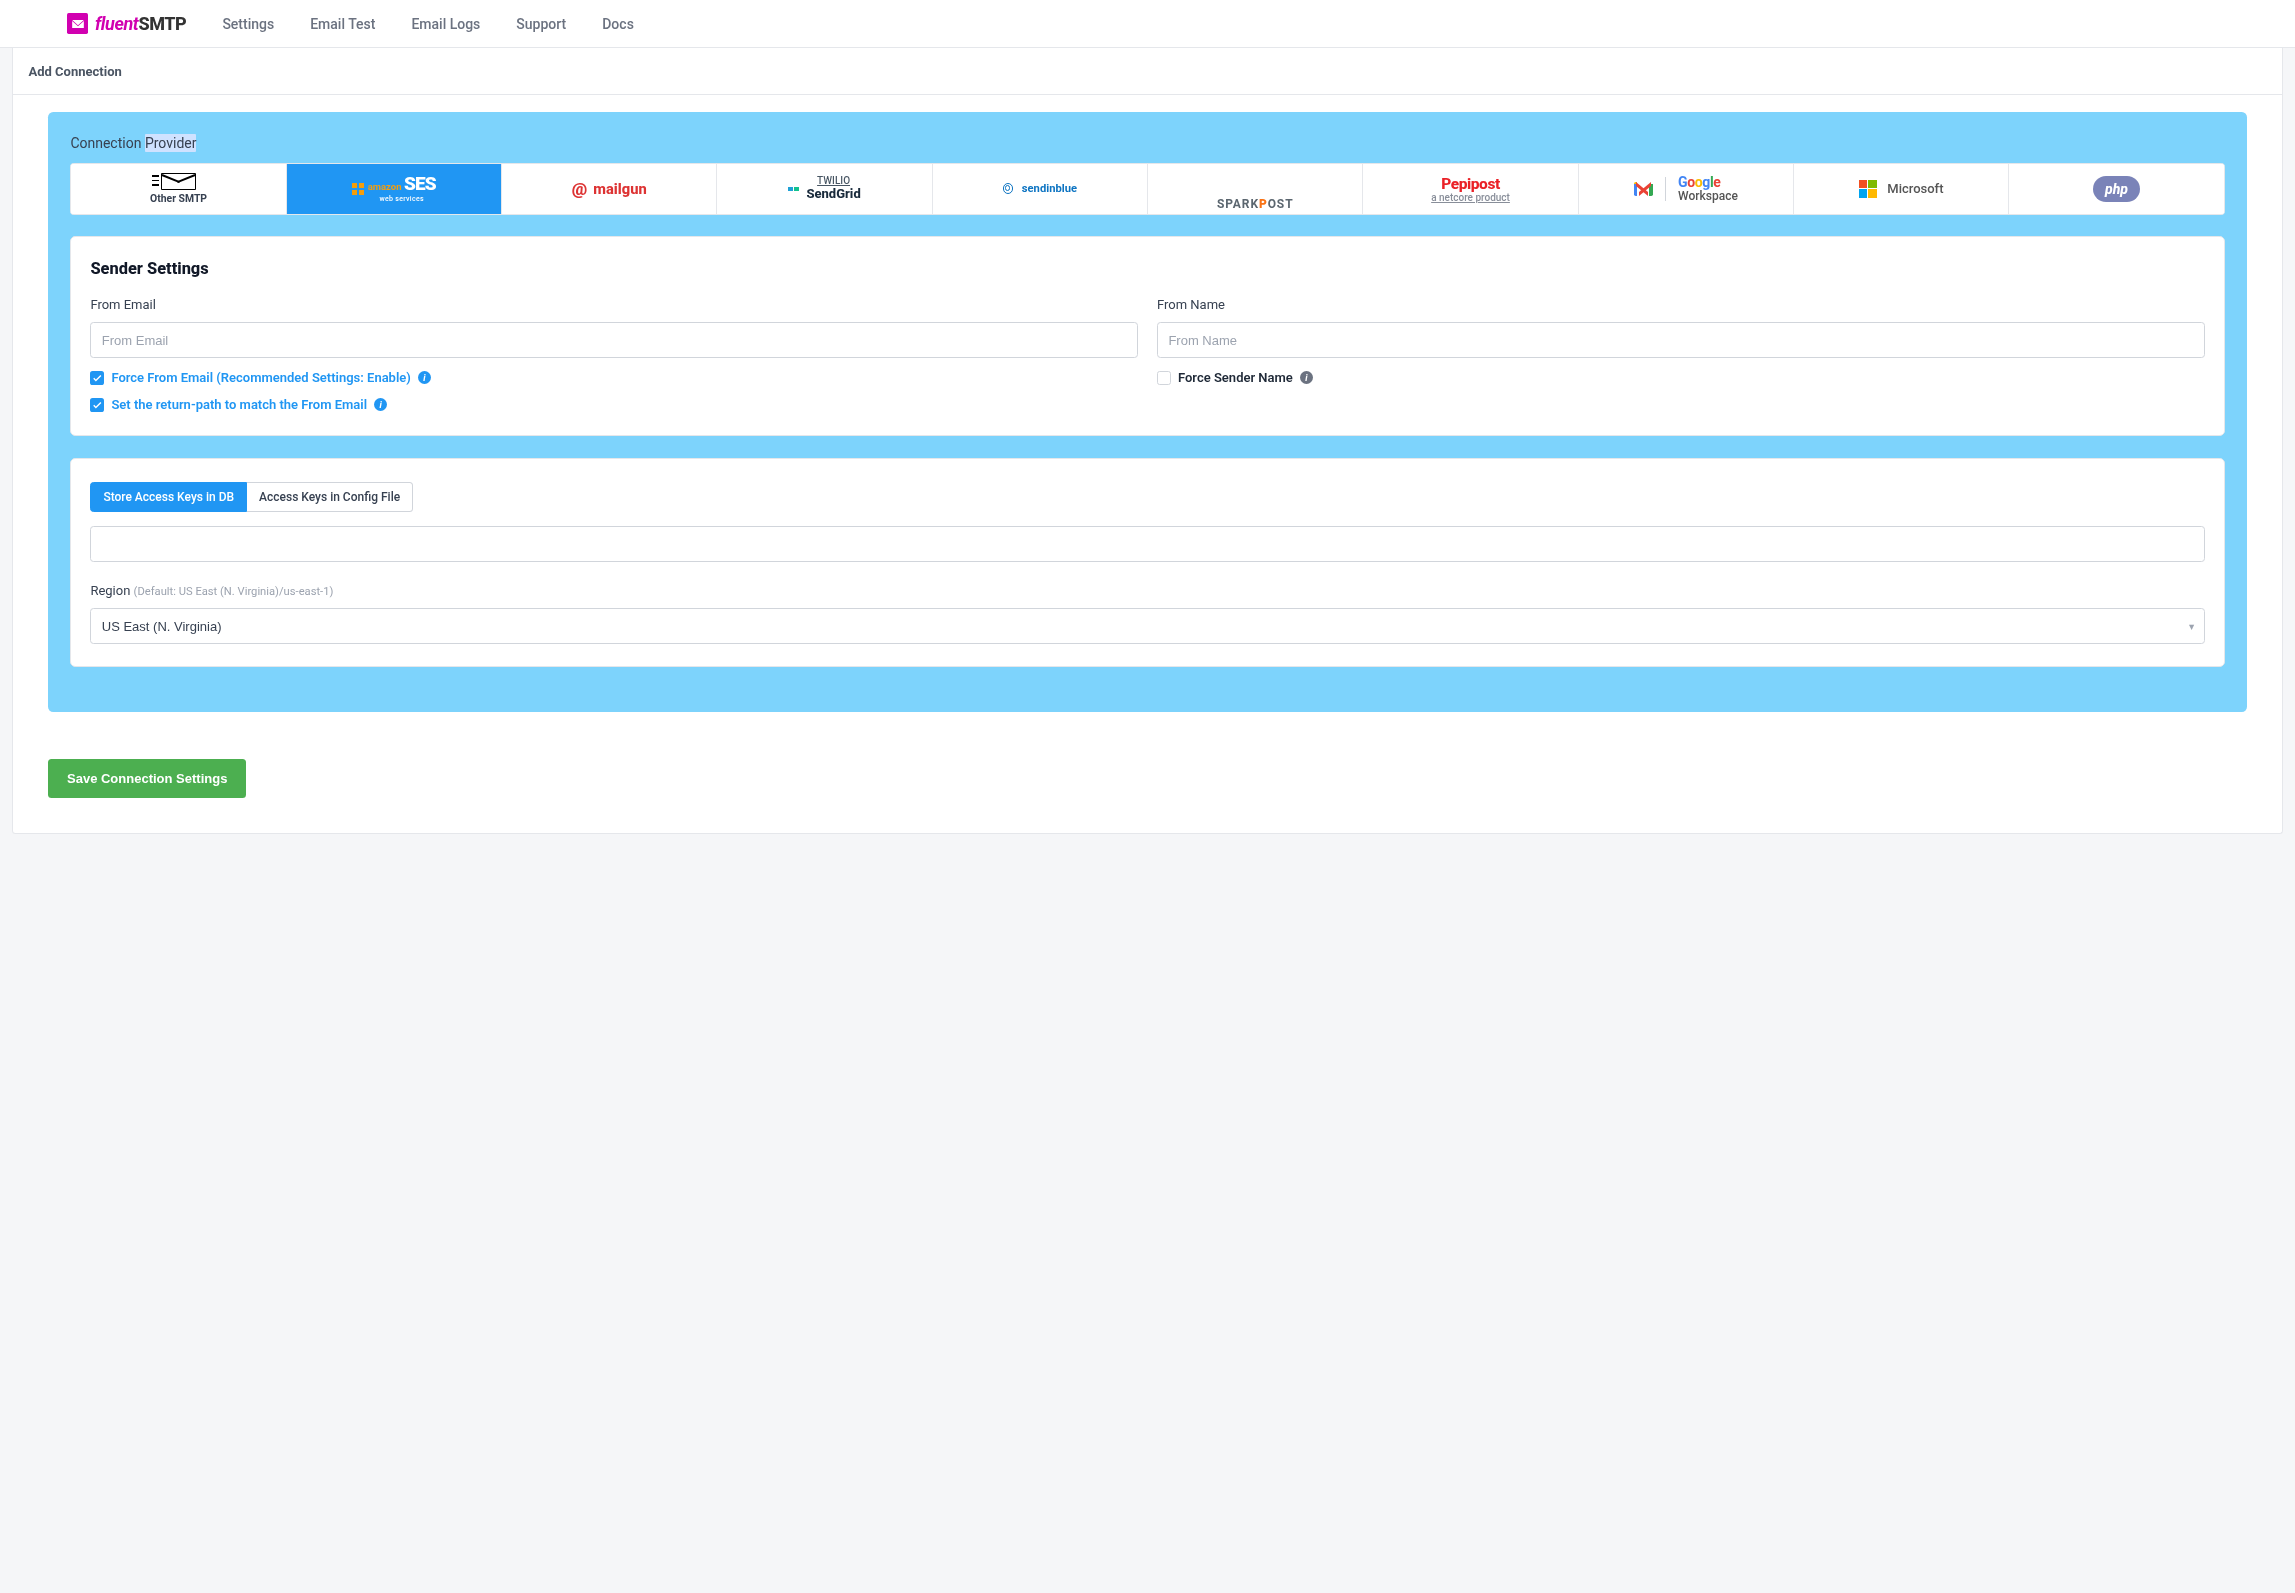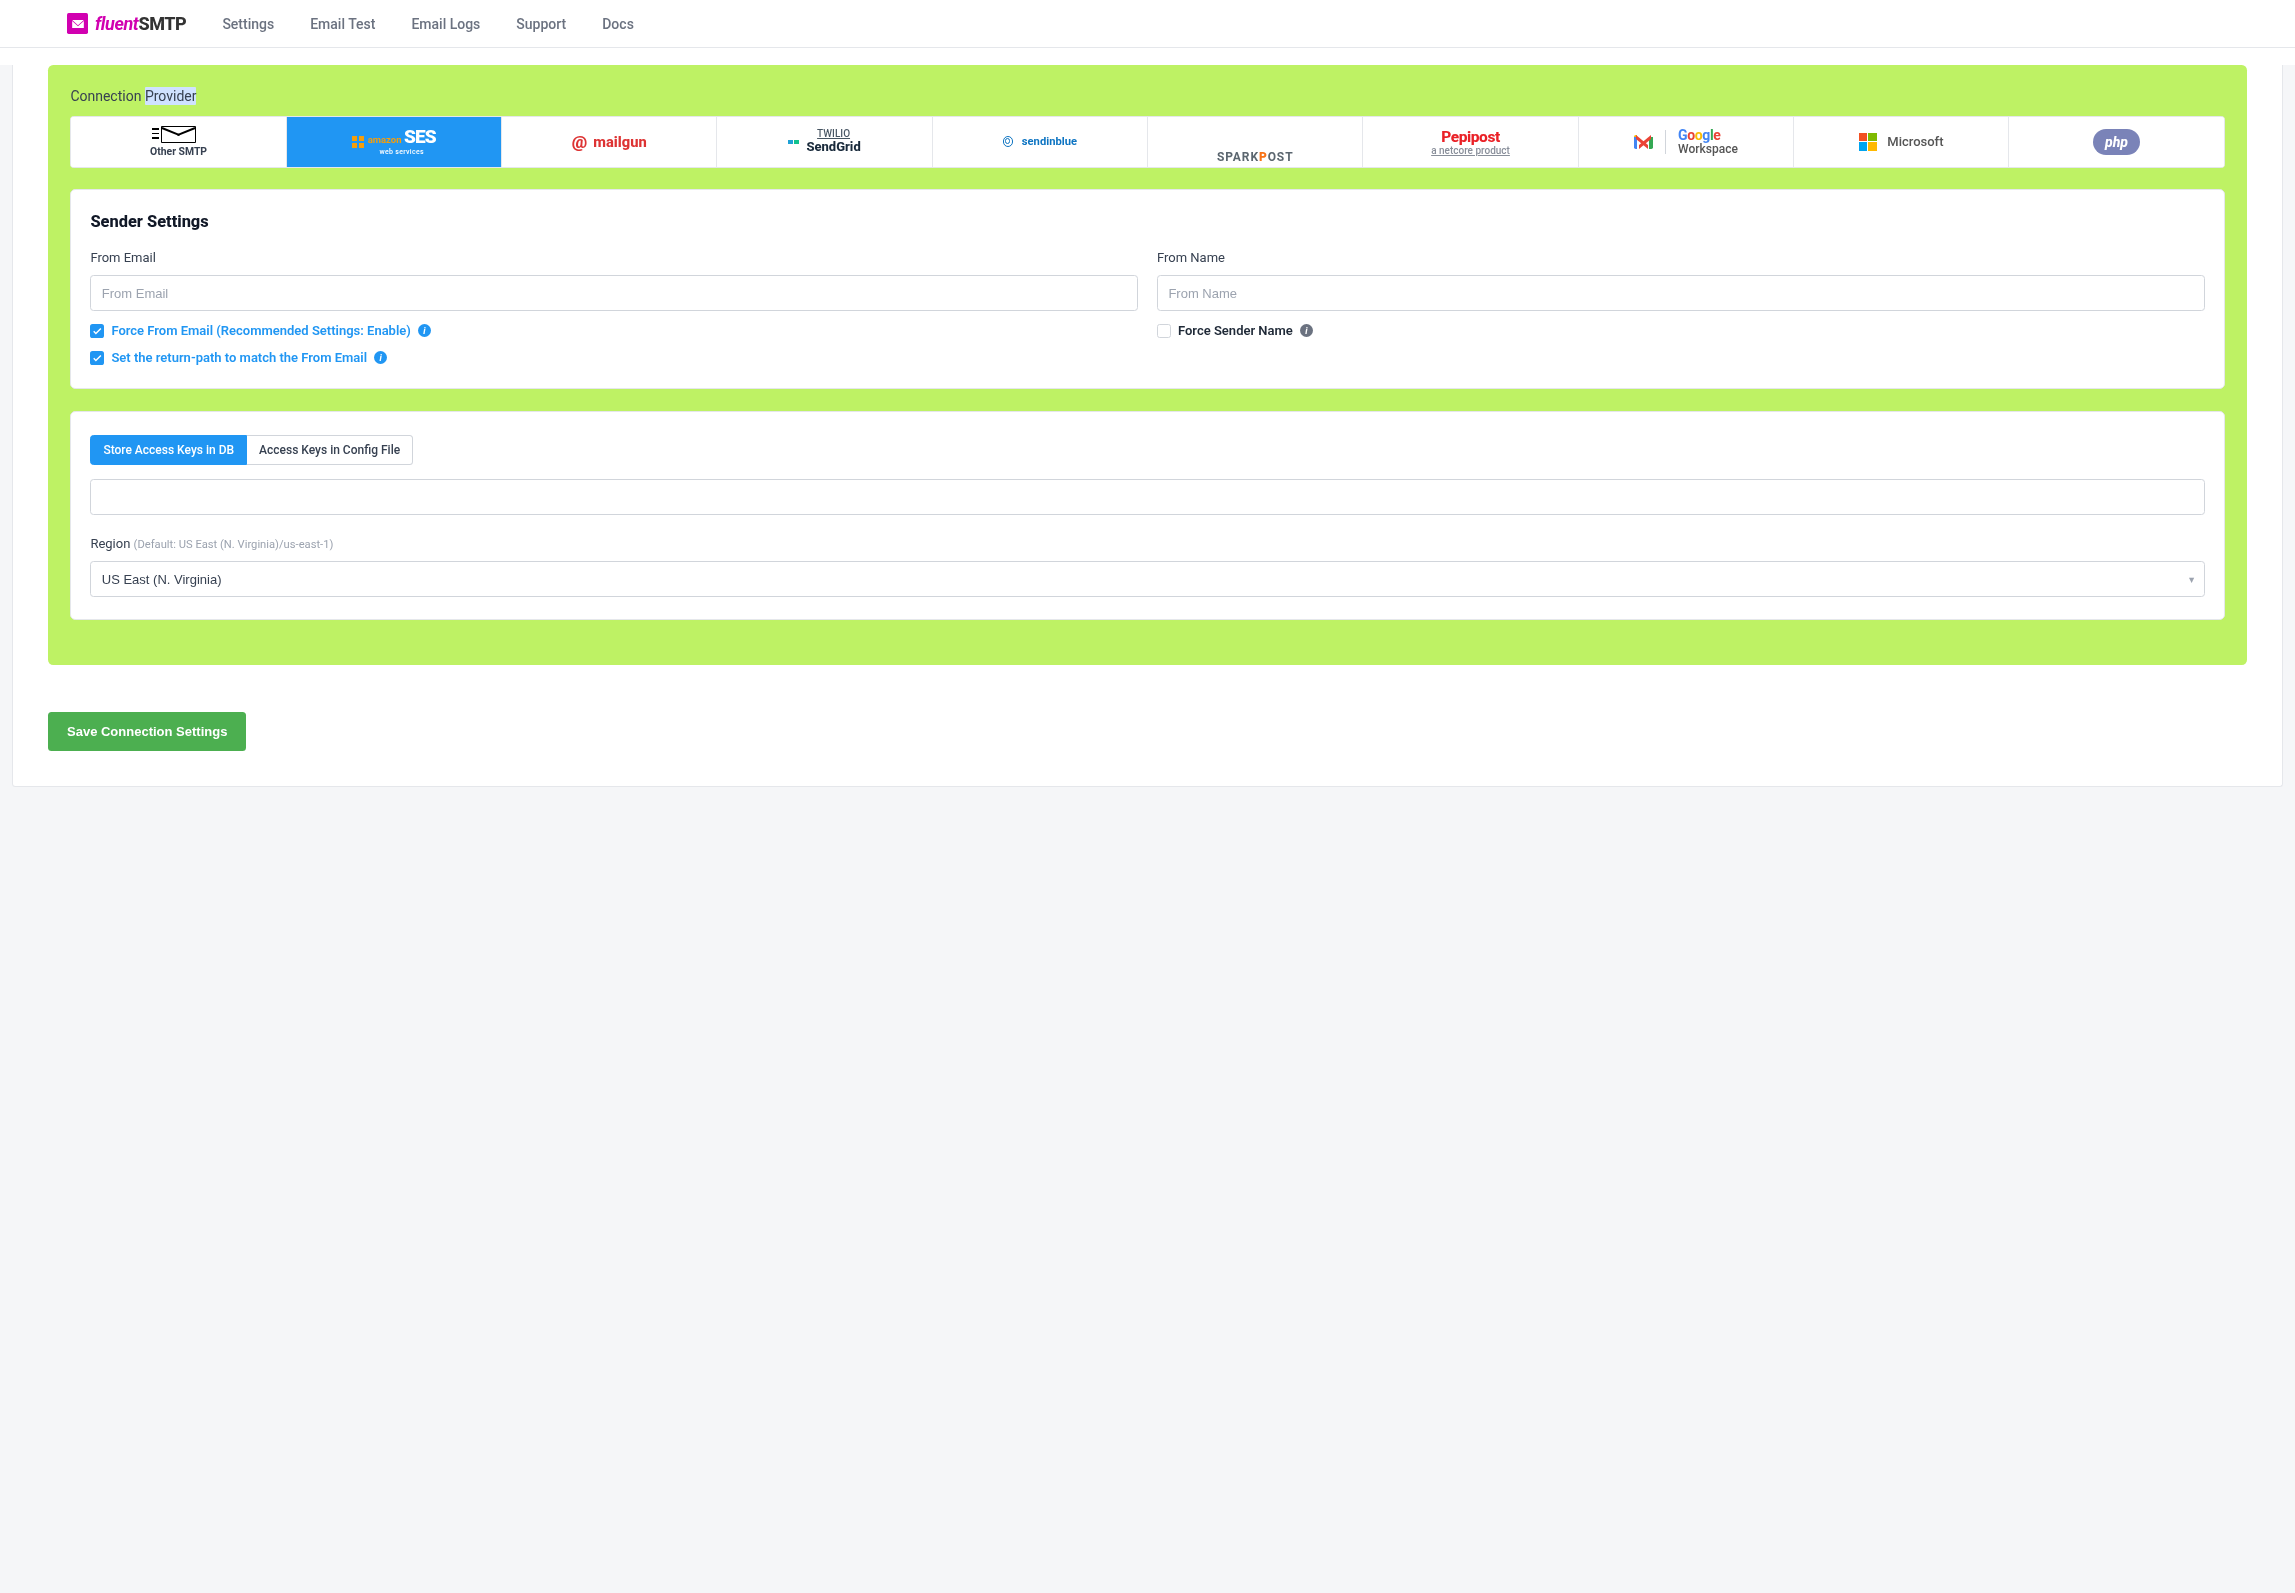--- a/index.html
+++ b/index.html
@@ -54,21 +54,21 @@
     padding: 15.5px 15.5px;
     font-weight: 700;
     color: #4b5563;
     font-size: 13px;
     border-bottom: 0.9px solid #e5e7eb;
   }
 
   
   .form-wrap {
     margin: 17.3px 35px 26px;
-    background: #bef264;
+    background: #7dd3fc;
     border-radius: 5.2px;
     padding: 22.4px;
   }
   .section-label {
     font-size: 14px;
     color: #374151;
     font-weight: 400;
     margin-bottom: 12px;
   }
   .section-label .hl { background: #cfe2ff; border-radius: 0.9px; padding: 0.9px 0; }
@@ -245,20 +245,21 @@
     <a>Settings</a>
     <a>Email Test</a>
     <a>Email Logs</a>
     <a>Support</a>
     <a>Docs</a>
   </nav>
 </div>
 
 <div class="page">
   <div class="panel-outer">
+    <div class="panel-outer-hd">Add Connection</div>
 
     <div class="form-wrap">
 
       <div class="section-label">
         <span>Connection </span><span class="hl">Provider</span>
       </div>
 
       <div class="providers">
         <div class="provider">
           <div>

